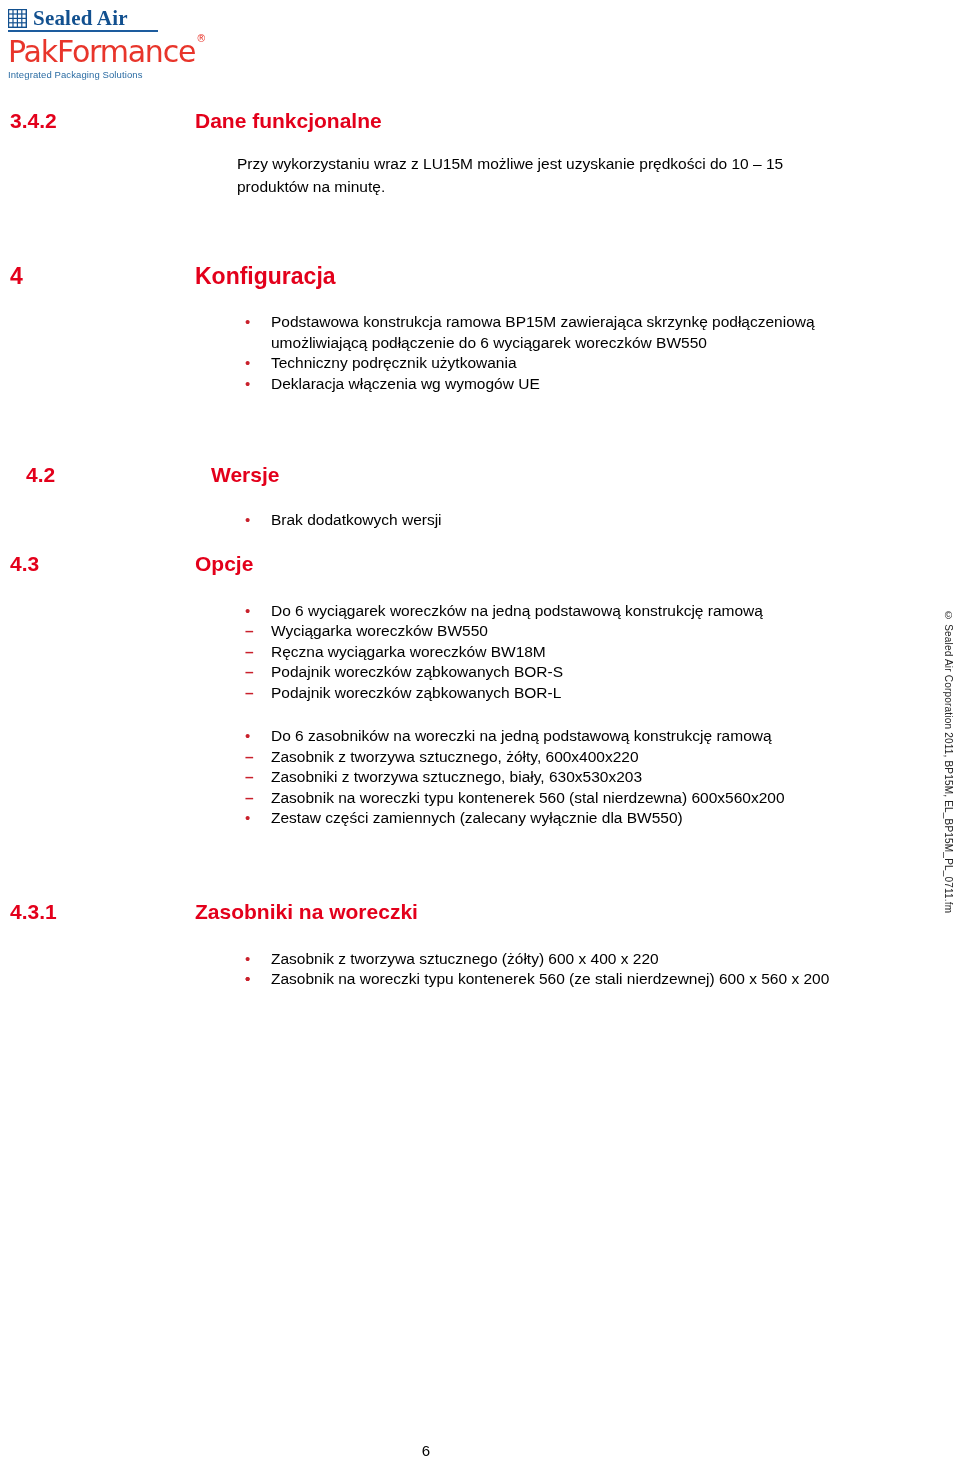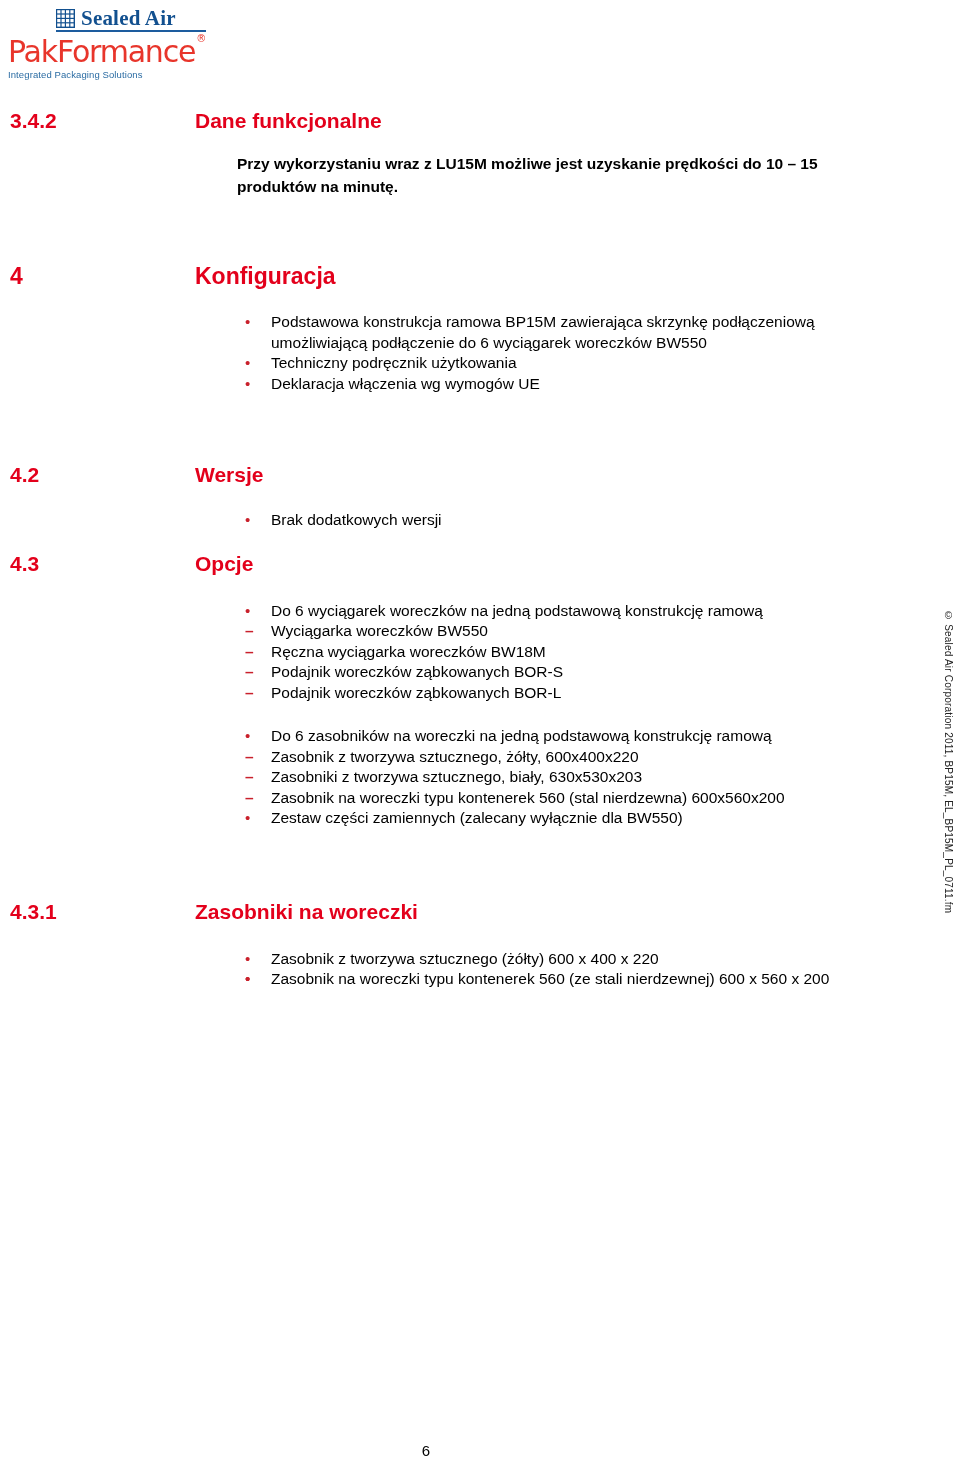--- a/index.html
+++ b/index.html
@@ -25,21 +25,20 @@
     width: 300px;
   }
   #sealed-air-lockup {
     display: flex;
     align-items: flex-end;
     gap: 6px;
     height: 26px;
     border-bottom: 2px solid #1d5c9e;
     width: 150px;
     padding-bottom: 1px;
-    margin-left: 48px;
   }
   #sa-grid-icon {
     width: 19px;
     height: 19px;
     display: block;
     flex: none;
     margin-bottom: 1px;
   }
   #sealed-air-wordmark {
     font-family: "Liberation Serif", serif;
@@ -117,21 +116,20 @@
     width: 620px;
     font-size: 15.5px;
     line-height: 21px;
   }
   .content.wide { width: 660px; }
 
   p.para {
     margin: 0;
     font-size: 15.5px;
     line-height: 23px;
-    font-weight: bold;
   }
 
   ul.bullets {
     list-style: none;
     margin: 0;
     padding: 0;
   }
   ul.bullets > li.bullet {
     position: relative;
     padding-left: 34px;
@@ -257,21 +255,21 @@
         <span class="bullet-dot">•</span>
         <span>Techniczny podręcznik użytkowania</span>
       </li>
       <li class="bullet">
         <span class="bullet-dot">•</span>
         <span>Deklaracja włączenia wg wymogów UE</span>
       </li>
     </ul>
   </div>
 
-  <div class="section h3" style="margin-top:68px;">
+  <div class="section h3" style="margin-top:68px;margin-left:16px;">
     <div class="sec-num">4.2</div>
     <div class="sec-title">Wersje</div>
   </div>
   <div class="content" style="margin-top:22px;">
     <ul class="bullets">
       <li class="bullet">
         <span class="bullet-dot">•</span>
         <span>Brak dodatkowych wersji</span>
       </li>
     </ul>

